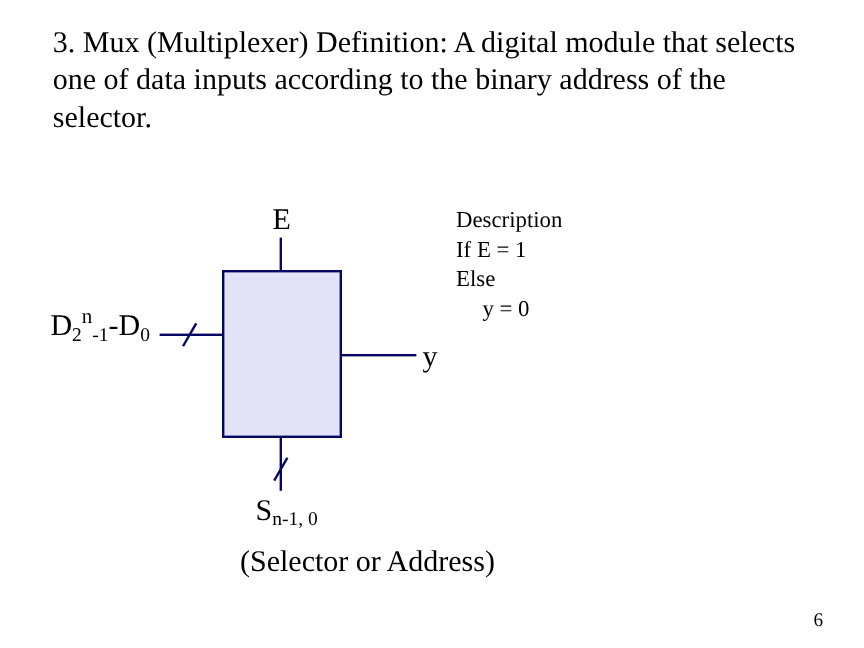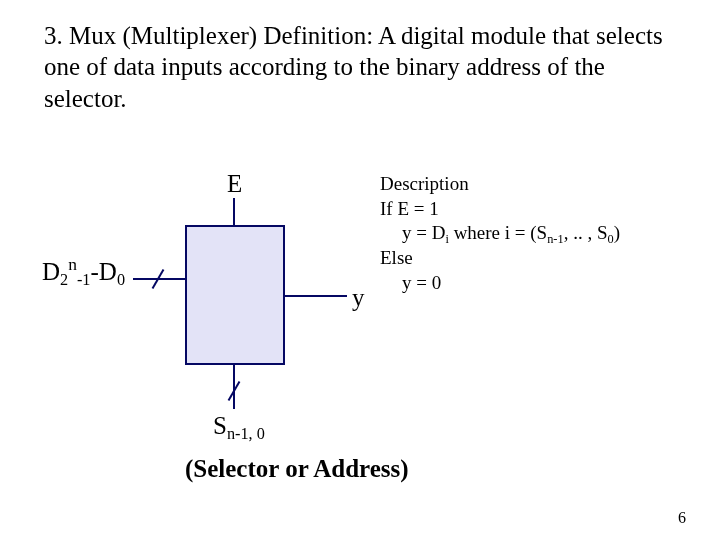--- a/index.html
+++ b/index.html
@@ -71,21 +71,21 @@
     font-size: 25px;
     white-space: nowrap;
   }
   .lbl-e { left: 227px; top: 168px; }
   .lbl-y { left: 352px; top: 282px; }
 
   .lbl-d { left: 42px; top: 256px; text-align: center; }
   .lbl-data-input { left: 42px; top: 318px; }
 
   .lbl-s { left: 213px; top: 410px; }
-  .lbl-selector { left: 185px; top: 453px; font-weight: bold; }
+  .lbl-selector { left: 200px; top: 453px; }
 
   .desc {
     position: absolute;
     left: 380px;
     top: 172px;
     width: 330px;
     font-size: 19px;
     line-height: 1.3;
   }
   .desc .indent1 { padding-left: 22px; display: block; }
@@ -119,21 +119,18 @@
   </div>
 
   <div class="lbl lbl-s">
     <span>S</span><sub><span>n-1, 0</span></sub>
   </div>
   <div class="lbl lbl-selector">(Selector or Address)</div>
 
   <div class="desc">
     <div>Description</div>
     <div>If E = 1</div>
-    <span class="indent1">
-      <span>y = D</span><sub><span>i</span></sub><span> where i = (S</span><sub><span>n-1</span></sub><span>, .. , S</span><sub><span>0</span></sub><span>)</span>
-    </span>
     <div>Else</div>
     <span class="indent1">y = 0</span>
   </div>
 
   <div class="page-number">6</div>
 </div>
 
 </body></html>

